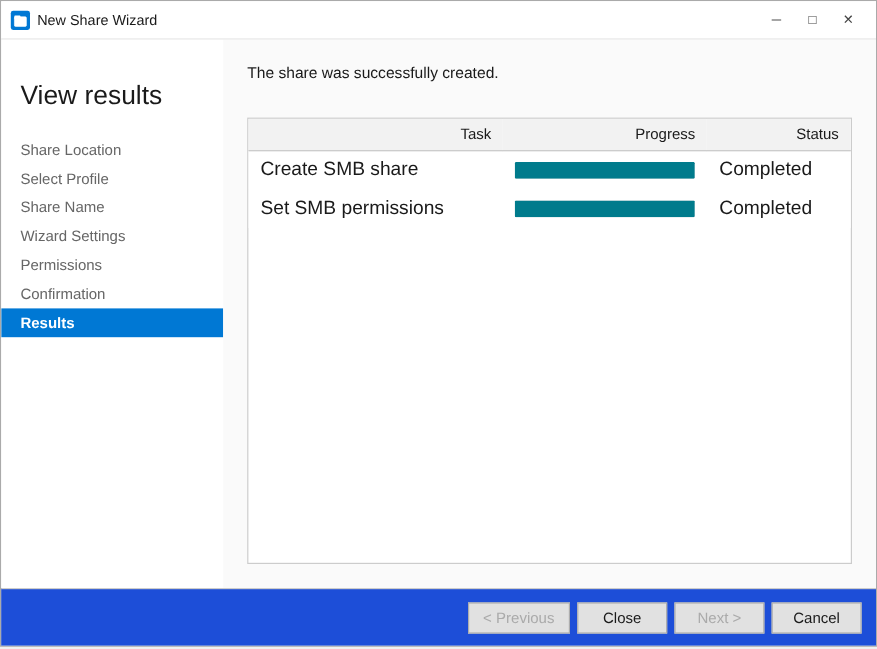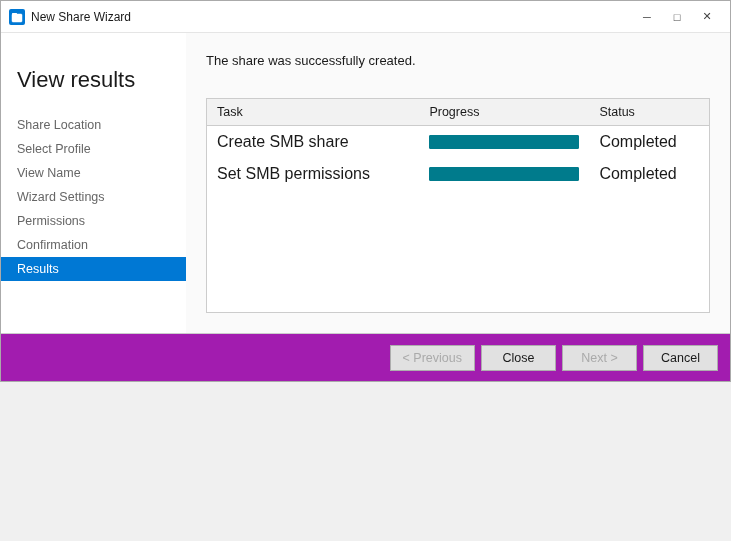--- a/index.html
+++ b/index.html
@@ -8,21 +8,21 @@
       height: 541px;
       background: #f0f0f0;
       font-family: 'Segoe UI', Tahoma, Geneva, Verdana, sans-serif;
       font-size: 13px;
       color: #1a1a1a;
       overflow: hidden;
     }
 
     .window {
       width: 731px;
-      height: 382px;
+      height: 539px;
       background: #fff;
       border: 1px solid #aaa;
       display: flex;
       flex-direction: column;
     }
 
     
     .title-bar {
       background: #fff;
       height: 32px;
@@ -91,21 +91,21 @@
     }
     .sidebar-item {
       padding: 5px 16px;
       font-size: 12.5px;
       color: #666;
       cursor: pointer;
     }
     .sidebar-item.active {
       background: #0078d4;
       color: #fff;
-      font-weight: normal;
+      font-weight: bold;
     }
 
     
     .content-panel {
       flex: 1;
       background: #fafafa;
       padding: 20px;
       display: flex;
       flex-direction: column;
       overflow: hidden;
@@ -128,21 +128,21 @@
     table {
       width: 100%;
       border-collapse: collapse;
     }
 
     thead tr {
       background: #f2f2f2;
     }
 
     thead th {
-      text-align: left;
+      text-align: right;
       padding: 6px 10px;
       font-weight: normal;
       font-size: 12.5px;
       color: #1a1a1a;
       border-bottom: 1px solid #ccc;
     }
 
     tbody tr td {
       padding: 7px 10px;
       font-size: 16px;
@@ -168,21 +168,21 @@
     .progress-bar-fill {
       height: 100%;
       background: #007b8c;
       width: 100%;
       border-radius: 1px;
     }
 
     
     .footer {
       height: 48px;
-      background: #a21caf;
+      background: #1d4ed8;
       border-top: 1px solid #ccc;
       display: flex;
       align-items: center;
       justify-content: flex-end;
       padding: 0 12px;
       gap: 6px;
       flex-shrink: 0;
     }
 
     .footer-btn {
@@ -221,21 +221,21 @@
     </div>
   </div>
 
   <div class="main-content">
 
     <div class="sidebar">
       <div class="sidebar-title">View results</div>
       <div id="sidebar-items-container">
           <div class="sidebar-item">Share Location</div>
           <div class="sidebar-item">Select Profile</div>
-          <div class="sidebar-item">View Name</div>
+          <div class="sidebar-item">Share Name</div>
           <div class="sidebar-item">Wizard Settings</div>
           <div class="sidebar-item">Permissions</div>
           <div class="sidebar-item">Confirmation</div>
           <div class="sidebar-item active">Results</div>
         </div>
     </div>
 
     <div class="content-panel">
       <div class="success-message">The share was successfully created.</div>
 

